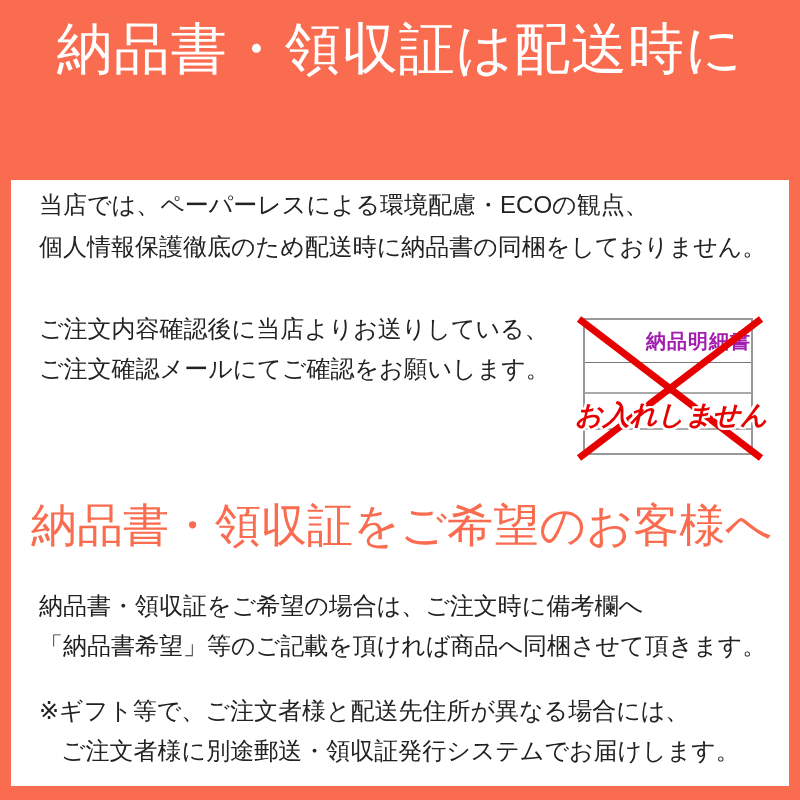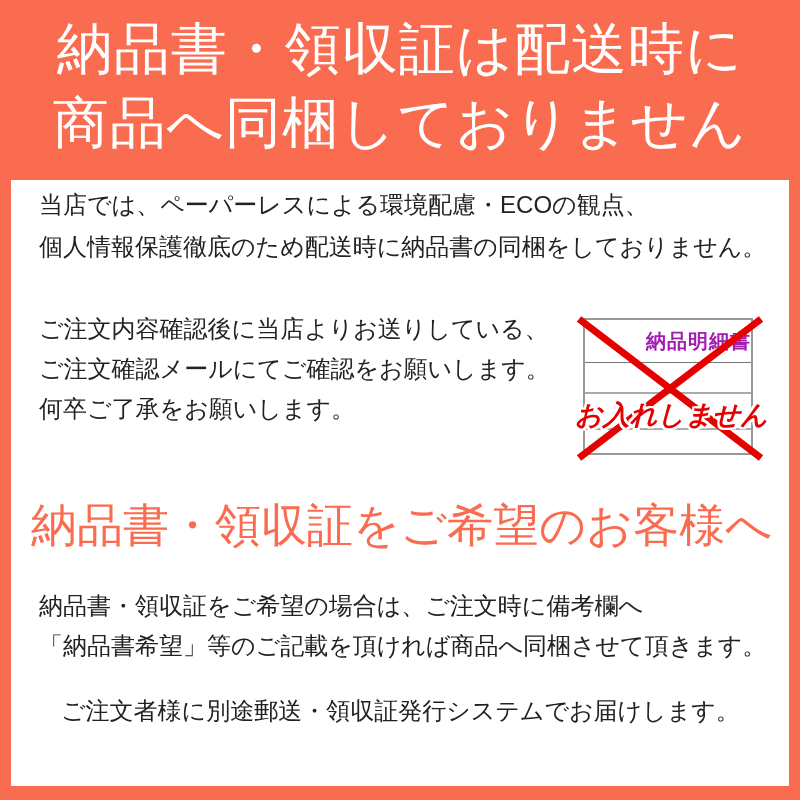--- a/index.html
+++ b/index.html
@@ -87,34 +87,32 @@
       -2px 0 0 #fff, 2px 0 0 #fff, 0 -2px 0 #fff, 0 2px 0 #fff,
       -2px -2px 0 #fff, 2px -2px 0 #fff, -2px 2px 0 #fff, 2px 2px 0 #fff;
     font-style: italic;
   }
 </style>
 </head>
 <body>
 
 <div class="banner">
   <div class="banner-line">納品書・領収証は配送時に</div>
-  <div class="banner-line">商品へ同梱しておりません</div>
 </div>
 
 <div class="white-box">
 
   <div class="para para-intro">
     <div>当店では、ペーパーレスによる環境配慮・ECOの観点、</div>
     <div>個人情報保護徹底のため配送時に納品書の同梱をしておりません。</div>
   </div>
 
   <div class="para para-confirm">
     <div>ご注文内容確認後に当店よりお送りしている、</div>
     <div>ご注文確認メールにてご確認をお願いします。</div>
-    <div>何卒ご了承をお願いします。</div>
   </div>
 
   <div class="doc-figure">
     <div class="doc-sheet">
       <div class="doc-title">納品明細書</div>
       <div class="doc-line doc-line-1"></div>
       <div class="doc-line doc-line-2"></div>
       <div class="doc-line doc-line-3"></div>
     </div>
     <svg class="doc-cross" width="190" height="147" viewBox="0 0 190 147">
@@ -125,16 +123,17 @@
   </div>
 
   <h2 class="request-heading">納品書・領収証をご希望のお客様へ</h2>
 
   <div class="para para-request">
     <div>納品書・領収証をご希望の場合は、ご注文時に備考欄へ</div>
     <div>「納品書希望」等のご記載を頂ければ商品へ同梱させて頂きます。</div>
   </div>
 
   <div class="para para-gift">
+    <div>※ギフト等で、ご注文者様と配送先住所が異なる場合には、</div>
     <div class="indent-line">ご注文者様に別途郵送・領収証発行システムでお届けします。</div>
   </div>
 
 </div>
 
 </body></html>

